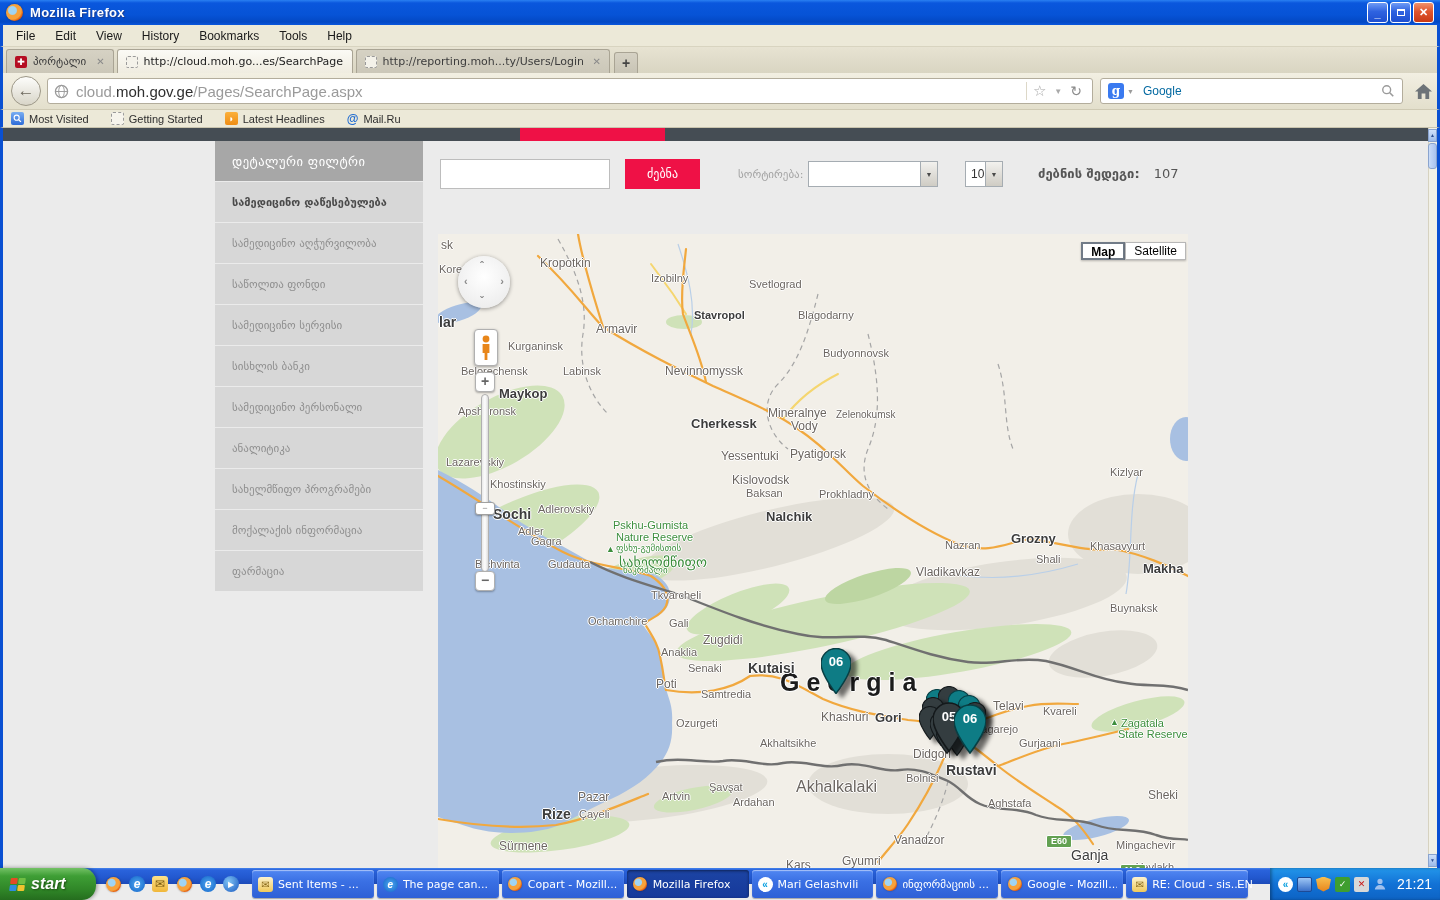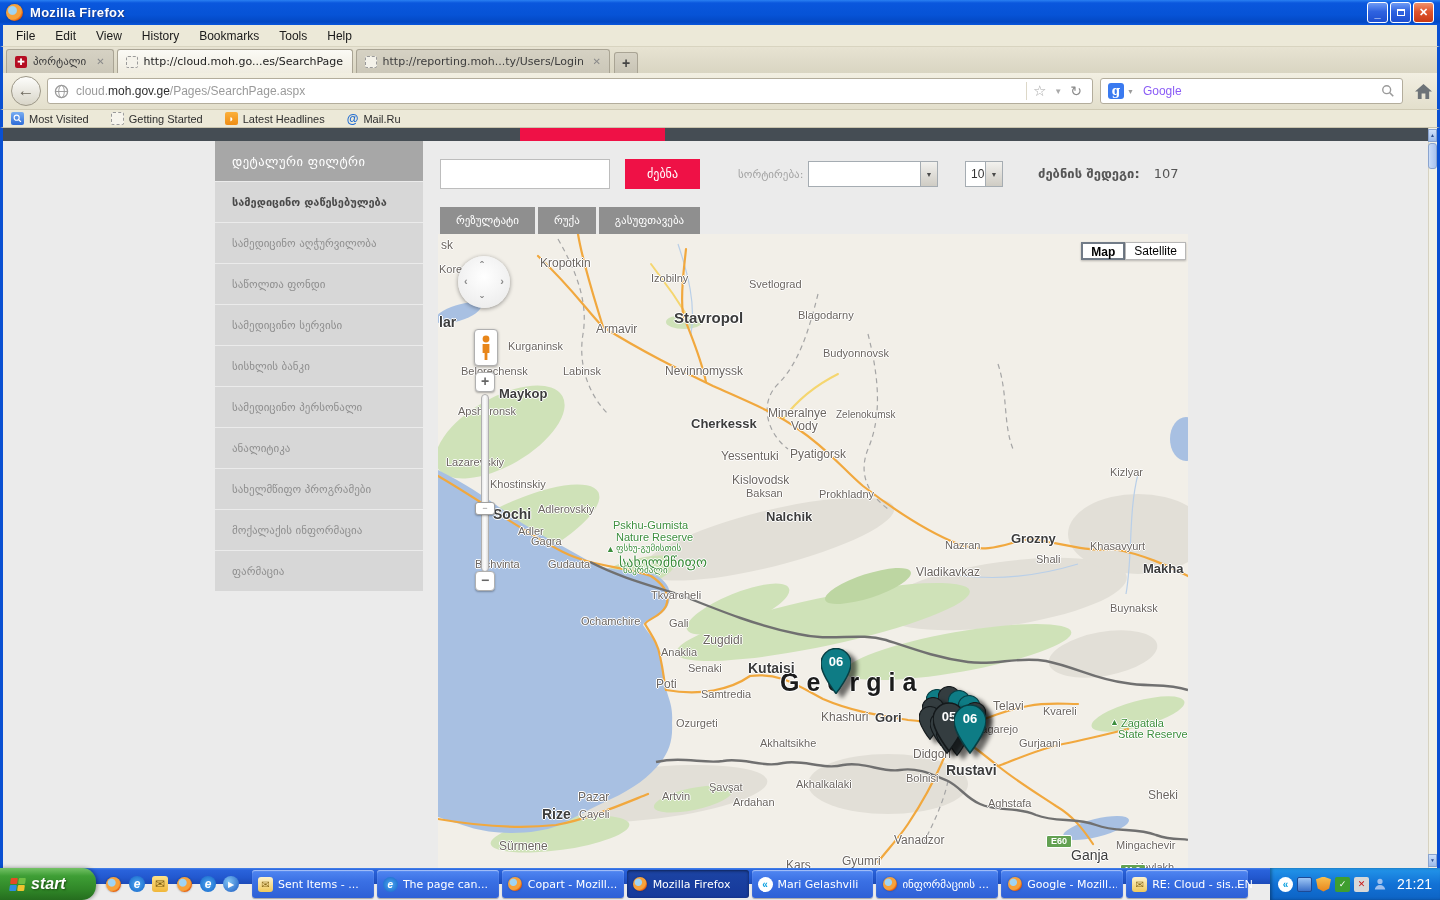--- a/index.html
+++ b/index.html
@@ -37,29 +37,29 @@
     background:linear-gradient(180deg,#d6d2c4,#c8c4b5); color:#444; font-size:14px; font-weight:bold; text-align:center; line-height:20px; }
 
   #navbar { position:absolute; left:0; top:73px; width:1440px; height:37px;
     background:linear-gradient(180deg,#f2efe2,#e3dfcc); border-left:3px solid #0a50d2; border-right:3px solid #0a50d2;
     border-bottom:1px solid #cfcab4; }
   #back-btn { position:absolute; left:8px; top:3px; width:30px; height:30px; border-radius:50%;
     background:linear-gradient(180deg,#fdfdfb,#d8d5c8); border:1px solid #9d9888; color:#6e6a5e; font-size:17px; font-weight:bold;
     display:flex; align-items:center; justify-content:center; }
   #urlbar { position:absolute; left:44px; top:5px; width:1046px; height:26px; background:#fff; border:1px solid #b3ad9c; border-radius:3px;
     display:flex; align-items:center; padding:0 6px; }
-  #url-text { font-size:12px; margin-left:7px; white-space:nowrap; overflow:hidden; flex:1; }
+  #url-text { font-size:15px; margin-left:7px; white-space:nowrap; overflow:hidden; flex:1; }
   .url-dim { color:#9a9a9a; } .url-strong { color:#2f2f2f; }
   .urlbar-btn { color:#a9a9a9; font-size:15px; padding:0 4px; }
   .urlbar-sep { width:1px; height:18px; background:#ddd8c8; margin:0 2px; }
   #searchbox { position:absolute; left:1097px; top:5px; width:303px; height:26px; background:#fff; border:1px solid #b3ad9c; border-radius:3px;
     display:flex; align-items:center; padding:0 7px; }
   .g-ico { width:16px; height:16px; border-radius:3px; background:#3a7af0; color:#fff; font-family:"DejaVu Serif",serif;
     font-weight:bold; font-size:12px; line-height:16px; text-align:center; flex:none; }
-  #search-text { color:#8b5cf6; font-size:12px; margin-left:9px; flex:1; }
+  #search-text { color:#0369a1; font-size:12px; margin-left:9px; flex:1; }
   #home-btn { position:absolute; left:1408px; top:6px; width:24px; height:24px; display:flex; align-items:center; justify-content:center; }
 
   #bookmarksbar { position:absolute; left:0; top:110px; width:1440px; height:18px; background:#ece9d8; border-bottom:1px solid #c9c4ae;
     display:flex; align-items:center; gap:22px; padding-left:8px; border-left:3px solid #0a50d2; border-right:3px solid #0a50d2; }
   .bm { display:flex; align-items:center; gap:5px; font-size:11px; color:#2e2e2e; }
   .bm-ico { width:13px; height:13px; border-radius:2px; flex:none; display:flex; align-items:center; justify-content:center; }
   .bm-mv { background:linear-gradient(180deg,#79aef2,#2d6cd8); }
   .bm-gs { border:1px dashed #9a9a9a; background:#f6f4ec; }
   .bm-lh { background:linear-gradient(180deg,#fbb03b,#ef8d14); color:#fff; font-size:9px; font-weight:bold; }
   .bm-mr { color:#1f6bd0; font-weight:bold; font-size:12px; }
@@ -271,25 +271,20 @@
     <span class="sel-arrow">▼</span>
   </div>
   <div class="xp-select" id="size-select">
     <span>10</span>
     <span class="sel-arrow">▼</span>
   </div>
   <div id="results">
     <b>ძებნის შედეგი:</b><span>107</span>
   </div>
 
-  <div id="viewtabs">
-      <div class="viewtab">რეზულტატი</div>
-      <div class="viewtab">რუქა</div>
-      <div class="viewtab">გასუფთავება</div>
-    </div>
 
   <div id="map">
     <svg class="terrain" width="750" height="634" viewBox="0 0 750 634" preserveAspectRatio="none">
 
       <g fill="#e2dfd7">
         <ellipse cx="330" cy="305" rx="130" ry="28" transform="rotate(-14 330 305)"></ellipse>
         <ellipse cx="565" cy="360" rx="125" ry="32" transform="rotate(-8 565 360)"></ellipse>
         <ellipse cx="205" cy="560" rx="125" ry="26" transform="rotate(-6 205 560)"></ellipse>
         <ellipse cx="665" cy="420" rx="55" ry="22" transform="rotate(-10 665 420)"></ellipse>
         <ellipse cx="700" cy="300" rx="70" ry="40"></ellipse>
@@ -378,21 +373,21 @@
     <div id="zoom-track"></div>
     <div id="zoom-thumb">−</div>
     <div class="zoom-btn" style="top:337px">−</div>
   <span class="map-label" style="left: 3px; top: 4px; font-size: 12px;">sk</span>
       <span class="map-label" style="left: 1px; top: 29px; font-size: 11px;">Koren</span>
       <span class="map-label dk" style="left: 1px; top: 80px; font-size: 14px; font-weight: bold;">lar</span>
       <span class="map-label" style="left: 102px; top: 22px; font-size: 12px;">Kropotkin</span>
       <span class="map-label" style="left: 213px; top: 38px; font-size: 11px;">Izobilny</span>
       <span class="map-label" style="left: 311px; top: 44px; font-size: 11px;">Svetlograd</span>
       <span class="map-label" style="left: 360px; top: 75px; font-size: 11px;">Blagodarny</span>
-      <span class="map-label dk" style="left: 236px; top: 75px; font-size: 15px; font-weight: bold;">Stavropol</span>
+      <span class="map-label dk" style="left: 256px; top: 75px; font-size: 11px; font-weight: bold;">Stavropol</span>
       <span class="map-label" style="left: 158px; top: 88px; font-size: 12px;">Armavir</span>
       <span class="map-label" style="left: 385px; top: 113px; font-size: 11px;">Budyonnovsk</span>
       <span class="map-label" style="left: 70px; top: 106px; font-size: 11px;">Kurganinsk</span>
       <span class="map-label" style="left: 125px; top: 131px; font-size: 11px;">Labinsk</span>
       <span class="map-label" style="left: 227px; top: 130px; font-size: 12px;">Nevinnomyssk</span>
       <span class="map-label" style="left: 23px; top: 131px; font-size: 11px;">Belorechensk</span>
       <span class="map-label dk" style="left: 61px; top: 152px; font-size: 13px; font-weight: bold;">Maykop</span>
       <span class="map-label" style="left: 20px; top: 171px; font-size: 11px;">Apsheronsk</span>
       <span class="map-label dk" style="left: 253px; top: 182px; font-size: 13px; font-weight: bold;">Cherkessk</span>
       <span class="map-label" style="left: 330px; top: 172px; font-size: 12px;">Mineralnye</span>
@@ -420,21 +415,21 @@
       <span class="map-label" style="left: 93px; top: 301px; font-size: 11px;">Gagra</span>
       <span class="map-label grn" style="left: 175px; top: 285px; font-size: 11px;">Pskhu-Gumista</span>
       <span class="map-label grn" style="left: 178px; top: 297px; font-size: 11px;">Nature Reserve</span>
       <span class="map-label grn" style="left: 168px; top: 310px; font-size: 9px;">▲</span>
       <span class="map-label grn" style="left: 178px; top: 309px; font-size: 9px;">ფსხუ-გუმისთის</span>
       <span class="map-label grn" style="left: 181px; top: 320px; font-size: 14px;">სახელმწიფო</span>
       <span class="map-label grn" style="left: 185px; top: 331px; font-size: 9px;">ნაკრძალი</span>
       <span class="map-label" style="left: 37px; top: 324px; font-size: 11px;">Bichvinta</span>
       <span class="map-label" style="left: 110px; top: 324px; font-size: 11px;">Gudauta</span>
       <span class="map-label" style="left: 213px; top: 355px; font-size: 11px;">Tkvarcheli</span>
-      <span class="map-label" style="left: 143px; top: 381px; font-size: 11px;">Ochamchire</span>
+      <span class="map-label" style="left: 150px; top: 381px; font-size: 11px;">Ochamchire</span>
       <span class="map-label" style="left: 231px; top: 383px; font-size: 11px;">Gali</span>
       <span class="map-label" style="left: 265px; top: 399px; font-size: 12px;">Zugdidi</span>
       <span class="map-label" style="left: 205px; top: 412px; font-size: 11px; margin-left: 18px;">Anaklia</span>
       <span class="map-label" style="left: 250px; top: 428px; font-size: 11px;">Senaki</span>
       <span class="map-label dk" style="left: 310px; top: 426px; font-size: 14px; font-weight: bold;">Kutaisi</span>
       <span class="map-label" style="left: 218px; top: 443px; font-size: 12px;">Poti</span>
       <span class="map-label" style="left: 263px; top: 454px; font-size: 11px;">Samtredia</span>
       <span class="map-label" style="left: 238px; top: 483px; font-size: 11px;">Ozurgeti</span>
       <span class="map-label" style="left: 383px; top: 476px; font-size: 12px;">Khashuri</span>
       <span class="map-label dk" style="left: 437px; top: 476px; font-size: 13px; font-weight: bold;">Gori</span>
@@ -443,21 +438,21 @@
       <span class="map-label" style="left: 555px; top: 465px; font-size: 12px;">Telavi</span>
       <span class="map-label" style="left: 605px; top: 471px; font-size: 11px;">Kvareli</span>
       <span class="map-label grn" style="left: 672px; top: 483px; font-size: 9px;">▲</span>
       <span class="map-label grn" style="left: 683px; top: 483px; font-size: 11px;">Zagatala</span>
       <span class="map-label grn" style="left: 680px; top: 494px; font-size: 11px; text-align: right;">State Reserve</span>
       <span class="map-label" style="left: 536px; top: 489px; font-size: 11px;">Sagarejo</span>
       <span class="map-label" style="left: 581px; top: 503px; font-size: 11px;">Gurjaani</span>
       <span class="map-label" style="left: 475px; top: 513px; font-size: 12px;">Didgori</span>
       <span class="map-label dk" style="left: 508px; top: 528px; font-size: 14px; font-weight: bold;">Rustavi</span>
       <span class="map-label" style="left: 468px; top: 538px; font-size: 11px;">Bolnisi</span>
-      <span class="map-label" style="left: 358px; top: 544px; font-size: 11px;">Akhalkalaki</span>
+      <span class="map-label" style="left: 358px; top: 544px; font-size: 16px;">Akhalkalaki</span>
       <span class="map-label" style="left: 550px; top: 563px; font-size: 11px;">Aghstafa</span>
       <span class="map-label" style="left: 710px; top: 554px; font-size: 12px;">Sheki</span>
       <span class="map-label" style="left: 271px; top: 547px; font-size: 11px;">Şavşat</span>
       <span class="map-label" style="left: 295px; top: 562px; font-size: 11px;">Ardahan</span>
       <span class="map-label" style="left: 224px; top: 556px; font-size: 11px;">Artvin</span>
       <span class="map-label" style="left: 140px; top: 556px; font-size: 12px;">Pazar</span>
       <span class="map-label dk" style="left: 104px; top: 572px; font-size: 14px; font-weight: bold;">Rize</span>
       <span class="map-label" style="left: 141px; top: 574px; font-size: 11px;">Çayeli</span>
       <span class="map-label" style="left: 61px; top: 605px; font-size: 12px;">Sürmene</span>
       <span class="map-label" style="left: 456px; top: 599px; font-size: 12px;">Vanadzor</span>

